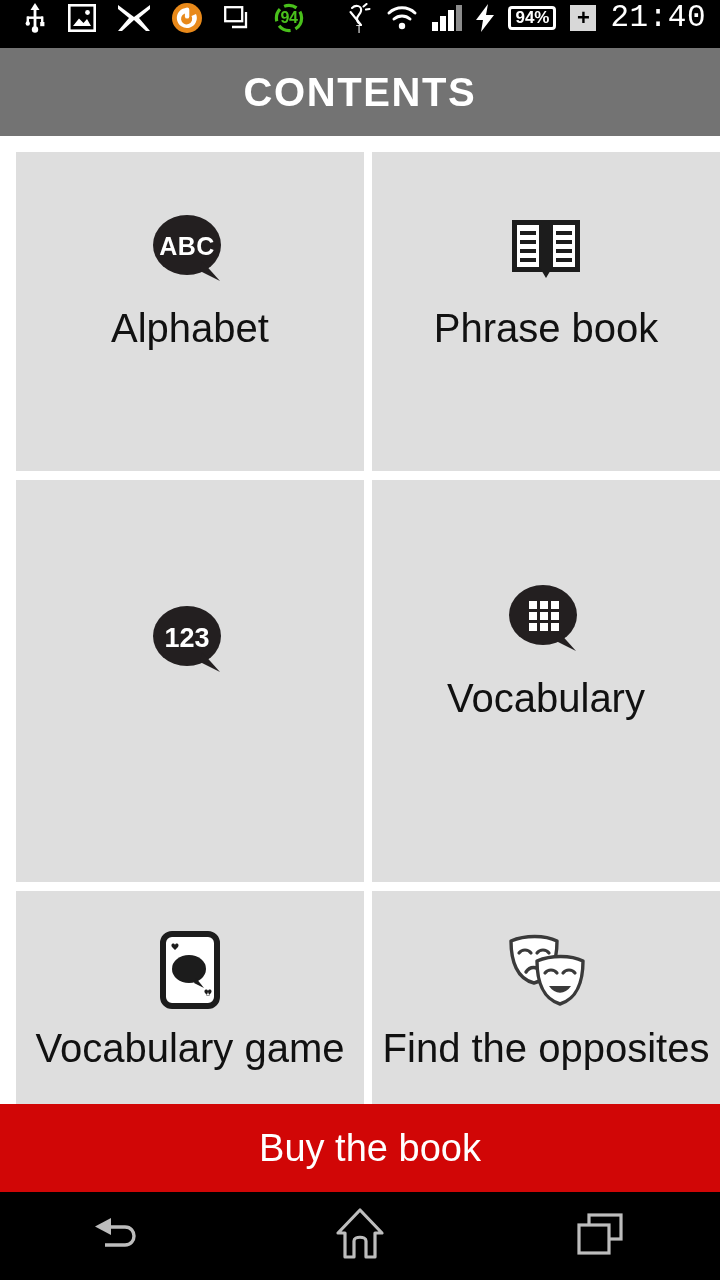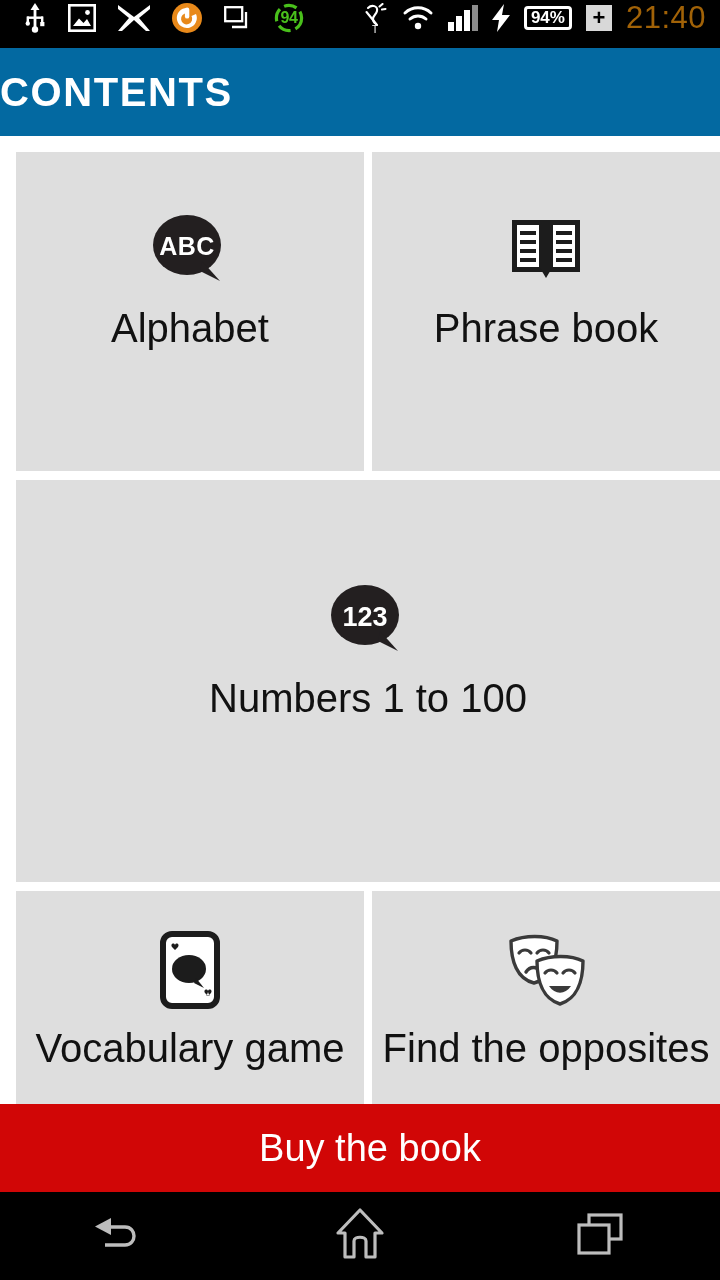--- a/index.html
+++ b/index.html
@@ -42,24 +42,24 @@
   .status-left > *:last-child { margin-right: 0; }
   .status-right > * { margin-right: 14px; }
   .status-right > *:last-child { margin-right: 0; }
   .sicon {
     display: inline-flex;
     align-items: center;
     justify-content: center;
     line-height: 0;
   }
   .clock {
-    color: #a16207;
+    color: #ffffff;
     font-size: 31px;
     letter-spacing: 0.5px;
-    font-family: Liberation Sans, sans-serif;
+    font-family: Liberation Mono, monospace;
     text-align: right;
   }
   .badge94 {
     position: relative;
     width: 30px;
     height: 30px;
     display: inline-flex;
     align-items: center;
     justify-content: center;
   }
@@ -95,24 +95,24 @@
     justify-content: center;
     color: #000;
     font-size: 22px;
     font-weight: bold;
     line-height: 0.9;
   }
 
   
   .header {
     height: 88px;
-    background: #0369a1;
-    display: flex;
-    align-items: center;
-    justify-content: flex-start;
+    background: #737373;
+    display: flex;
+    align-items: center;
+    justify-content: center;
     flex: 0 0 auto;
   }
   .header-title {
     color: #ffffff;
     font-size: 40px;
     font-weight: bold;
     letter-spacing: 1.6px;
   }
 
   
@@ -356,23 +356,42 @@
     <div class="grid-row r2">
 
       <div class="tile">
         <div class="tile-icon">
           <svg width="80" height="74" viewBox="0 0 80 74">
             <ellipse cx="37" cy="32" rx="34" ry="30" fill="#231f20"></ellipse>
             <path d="M52 48 L70 68 L50 58 Z" fill="#231f20"></path>
             <text x="37" y="43" text-anchor="middle" fill="#ffffff" font-size="27" font-weight="bold" font-family="Liberation Sans, sans-serif">123</text>
           </svg>
         </div>
-        <div class="tile-label">Numbers 1 to 100</div>
-      </div>
-
+      </div>
+
+      <div class="tile">
+        <div class="tile-icon">
+          <svg width="80" height="74" viewBox="0 0 80 74">
+            <ellipse cx="37" cy="32" rx="34" ry="30" fill="#231f20"></ellipse>
+            <path d="M52 48 L70 68 L50 58 Z" fill="#231f20"></path>
+            <g fill="#ffffff">
+              <rect x="23" y="18" width="8" height="8"></rect>
+              <rect x="34" y="18" width="8" height="8"></rect>
+              <rect x="45" y="18" width="8" height="8"></rect>
+              <rect x="23" y="29" width="8" height="8"></rect>
+              <rect x="34" y="29" width="8" height="8"></rect>
+              <rect x="45" y="29" width="8" height="8"></rect>
+              <rect x="23" y="40" width="8" height="8"></rect>
+              <rect x="34" y="40" width="8" height="8"></rect>
+              <rect x="45" y="40" width="8" height="8"></rect>
+            </g>
+          </svg>
+        </div>
+        <div class="tile-label">Vocabulary</div>
+      </div>
     </div>
 
     <div class="grid-row r3">
 
       <div class="tile">
         <div class="tile-icon">
           <svg width="60" height="78" viewBox="0 0 60 78">
             <rect x="3" y="3" width="54" height="72" rx="9" ry="9" fill="#ffffff" stroke="#1c1c1c" stroke-width="6"></rect>
             <path d="M12 16 C10 13, 14 11, 15 14 C16 11, 20 13, 18 16 L15 19 Z" fill="#1c1c1c"></path>
             <path d="M45 62 C43 59, 47 57, 48 60 C49 57, 53 59, 51 62 L48 65 Z M46.5 65 L49.5 65 L48 61 Z" fill="#1c1c1c"></path>

